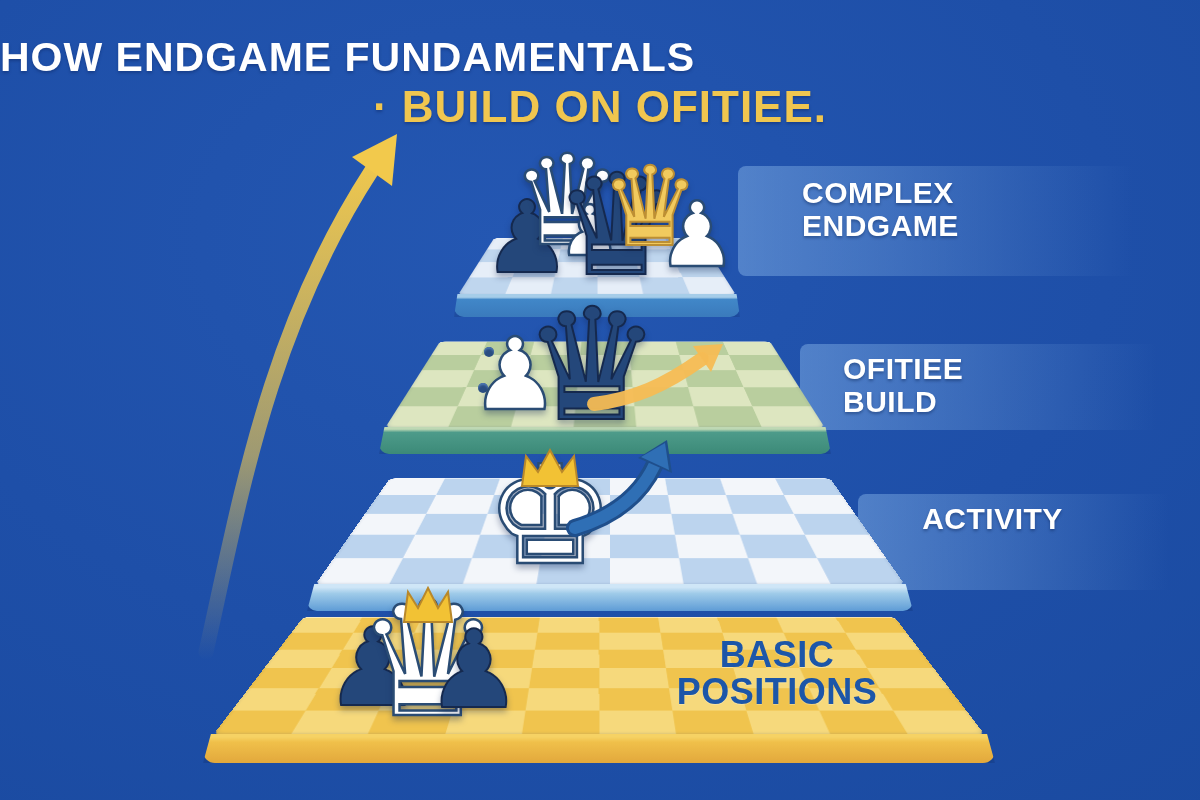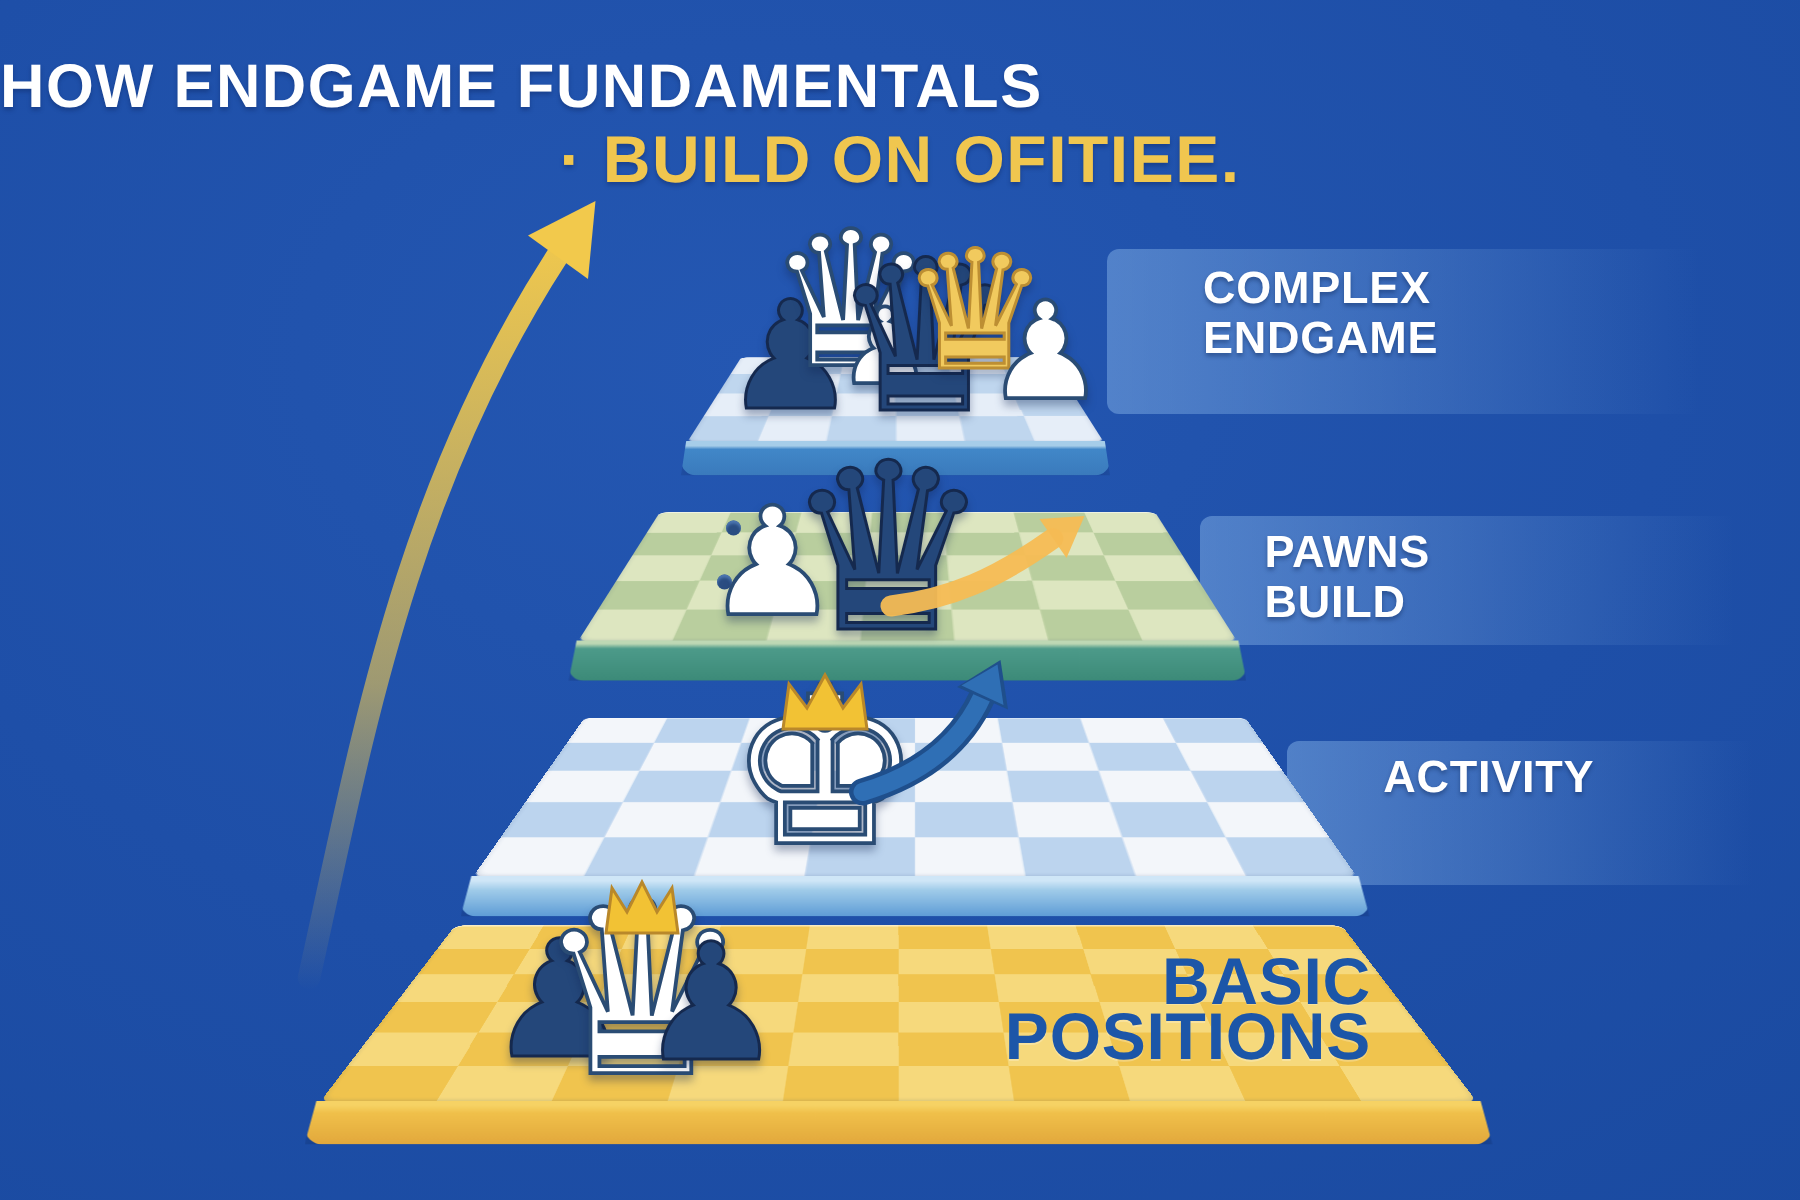--- a/index.html
+++ b/index.html
@@ -29,22 +29,22 @@
   .band2 { left:800px; top:344px; width:372px; height:86px; }
   .band3 { left:858px; top:494px; width:324px; height:96px; }
   .band-label {
     color:#ffffff; font-size:30px; font-weight:bold; line-height:33px; letter-spacing:.5px;
     text-shadow:0 2px 3px rgba(8,30,75,.4);
   }
   .label1 { left:772px; top:176px; text-align:left;margin-left:30px; }
   .label2 { left:843px; top:352px; text-align:left; }
   .label3 { left:890px; top:502px; width:205px; text-align:center; }
   .label4 {
-    left:604px; top:636px; width:310px; text-align:right;
-    color:#1c56a8; font-size:44px; font-weight:bold; line-height:37px; letter-spacing:.5px;
+    left:622px; top:636px; width:310px; text-align:center;
+    color:#1c56a8; font-size:36px; font-weight:bold; line-height:37px; letter-spacing:.5px;
     z-index:45; text-shadow:0 1px 0 rgba(255,255,255,.25);
   }
 
   
   .surface { border-radius:8px; transform-origin:50% 100%;
              box-shadow: inset 0 2px 0 rgba(255,255,255,.55), inset 0 -2px 4px rgba(30,60,110,.18); }
   .edge { box-shadow:0 12px 26px rgba(8,28,70,.45); }
 
   
   .b1s { left:458px; top:70px; width:278px; height:225px;
@@ -117,21 +117,21 @@
 
   <div class="abs band band-blue band1"></div>
   <div class="abs band band-blue band2"></div>
   <div class="abs band band-blue band3"></div>
 
   <div class="abs band-label label1">
     <div>COMPLEX</div>
     <div>ENDGAME</div>
   </div>
   <div class="abs band-label label2">
-    <div>PAWNS</div>
+    <div>OFITIEE</div>
     <div>BUILD</div>
   </div>
   <div class="abs band-label label3">
     <div>ACTIVITY</div>
   </div>
 
   <div class="abs surface b1s z10"></div>
   <div class="abs edge b1e z10"></div>
   <span class="abs piece dark  z11" style="left:527px; bottom:512px; font-size:100px;">♟</span>
   <span class="abs piece white z11" style="left:567px; bottom:537px; font-size:125px;">♛</span>

